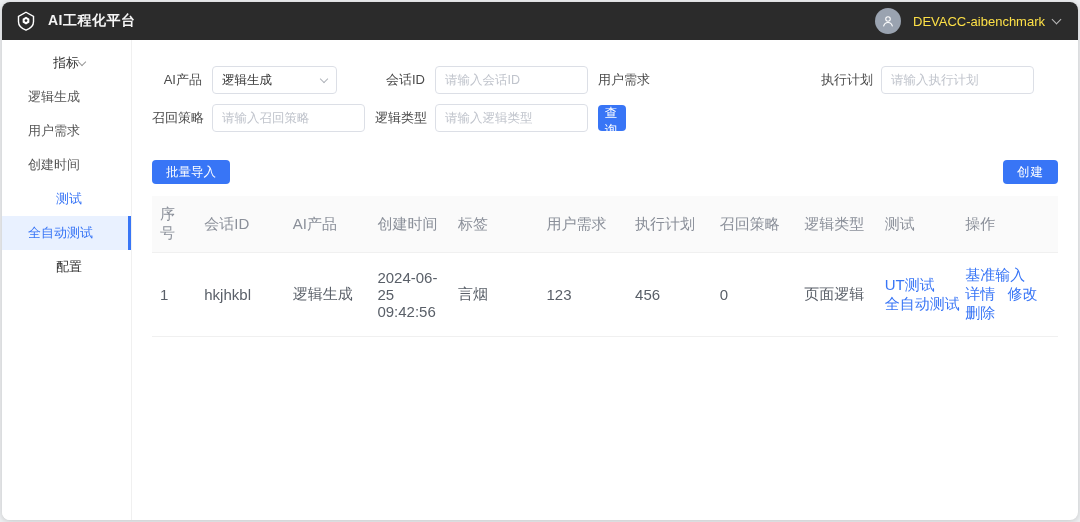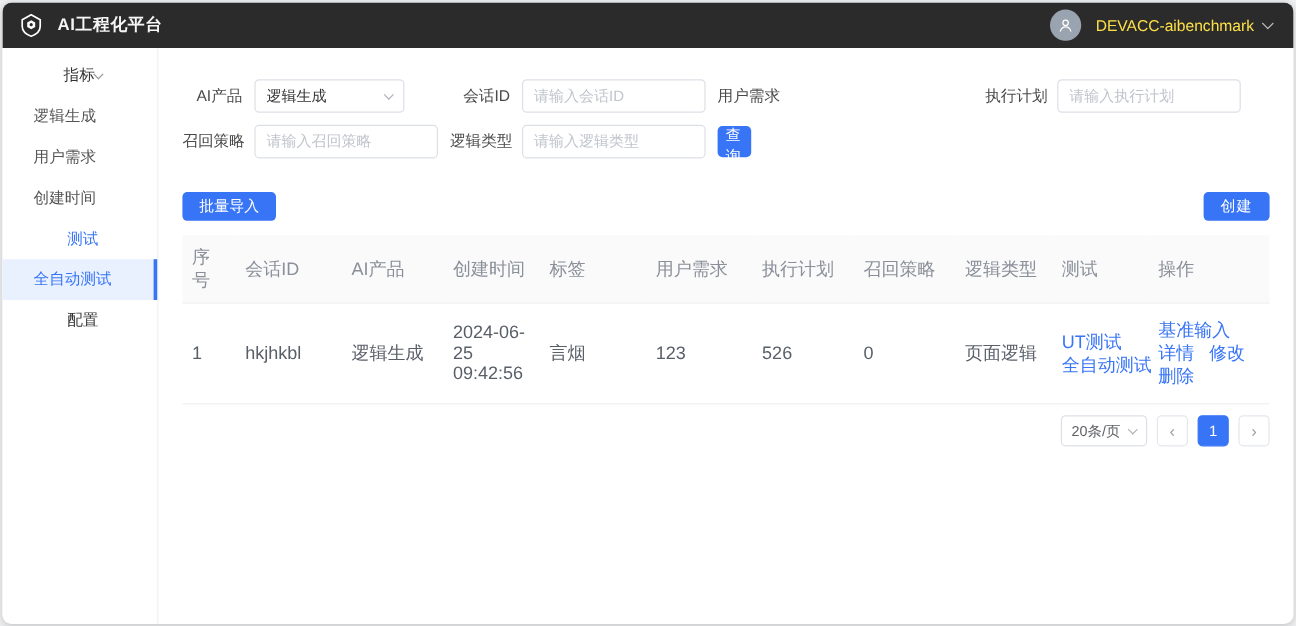--- a/index.html
+++ b/index.html
@@ -234,42 +234,33 @@
           </tr>
         </thead>
         <tbody>
           <tr>
             <td>1</td>
             <td>hkjhkbl</td>
             <td>逻辑生成</td>
             <td>2024-06-25 09:42:56</td>
             <td>言烟</td>
             <td>123</td>
-            <td>526</td>
+            <td>456</td>
             <td>0</td>
             <td>页面逻辑</td>
             <td>
               <span class="link">UT测试</span>
               <span class="link">全自动测试</span>
             </td>
             <td>
               <span class="link">基准输入</span>
               <span class="link">详情</span>
               <span class="link">修改</span>
               <span class="link">删除</span>
             </td>
           </tr>
         </tbody>
       </table>
 
-      <div class="pagination">
-        <div class="page-size">
-          <span>20条/页</span>
-          <span class="chev"></span>
-        </div>
-        <div class="page-btn">‹</div>
-        <div class="page-btn current">1</div>
-        <div class="page-btn">›</div>
-      </div>
 
     </div>
   </div>
 </div>
 
 </body></html>

